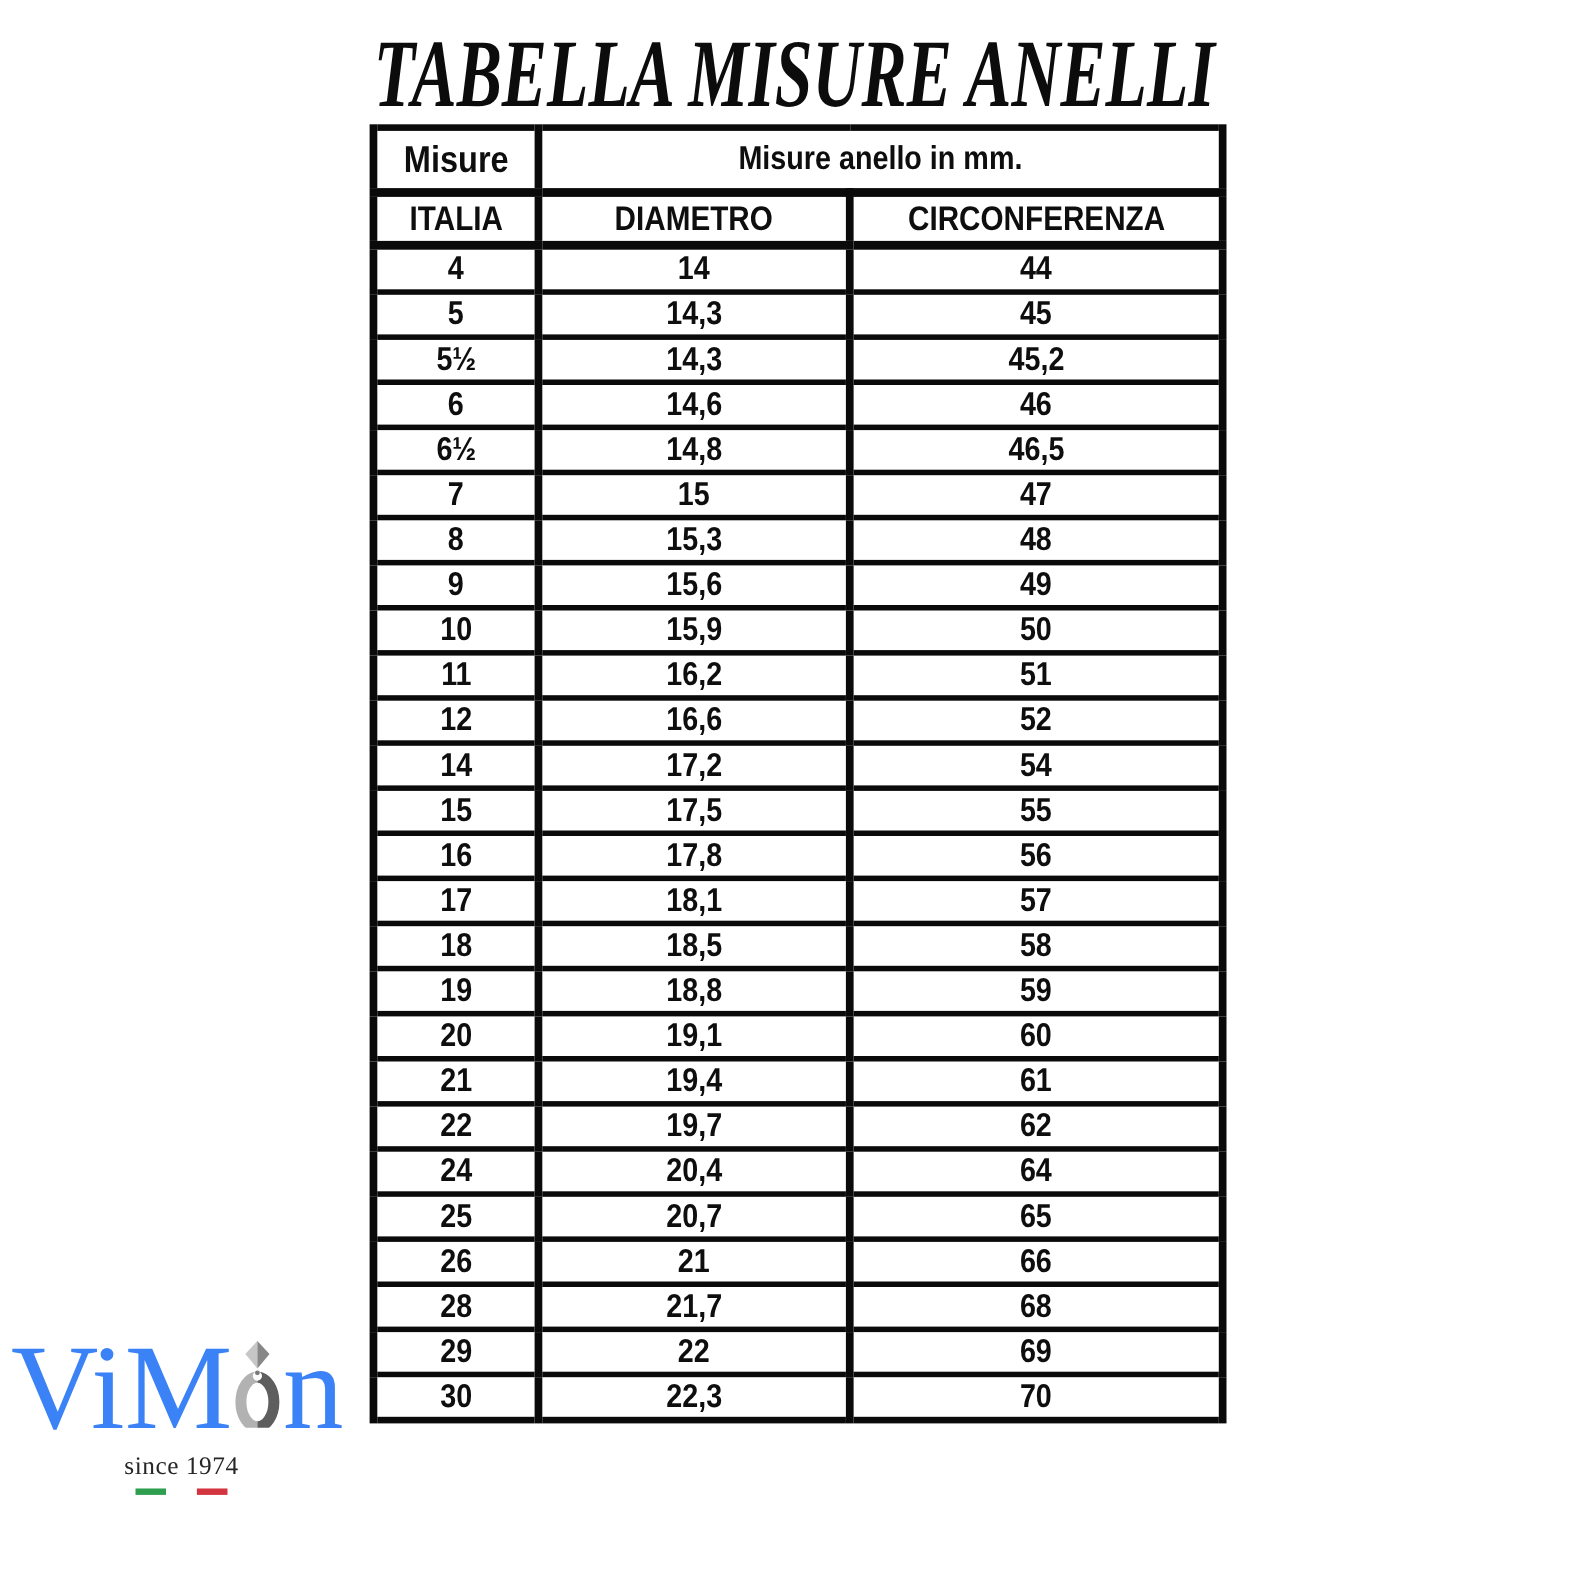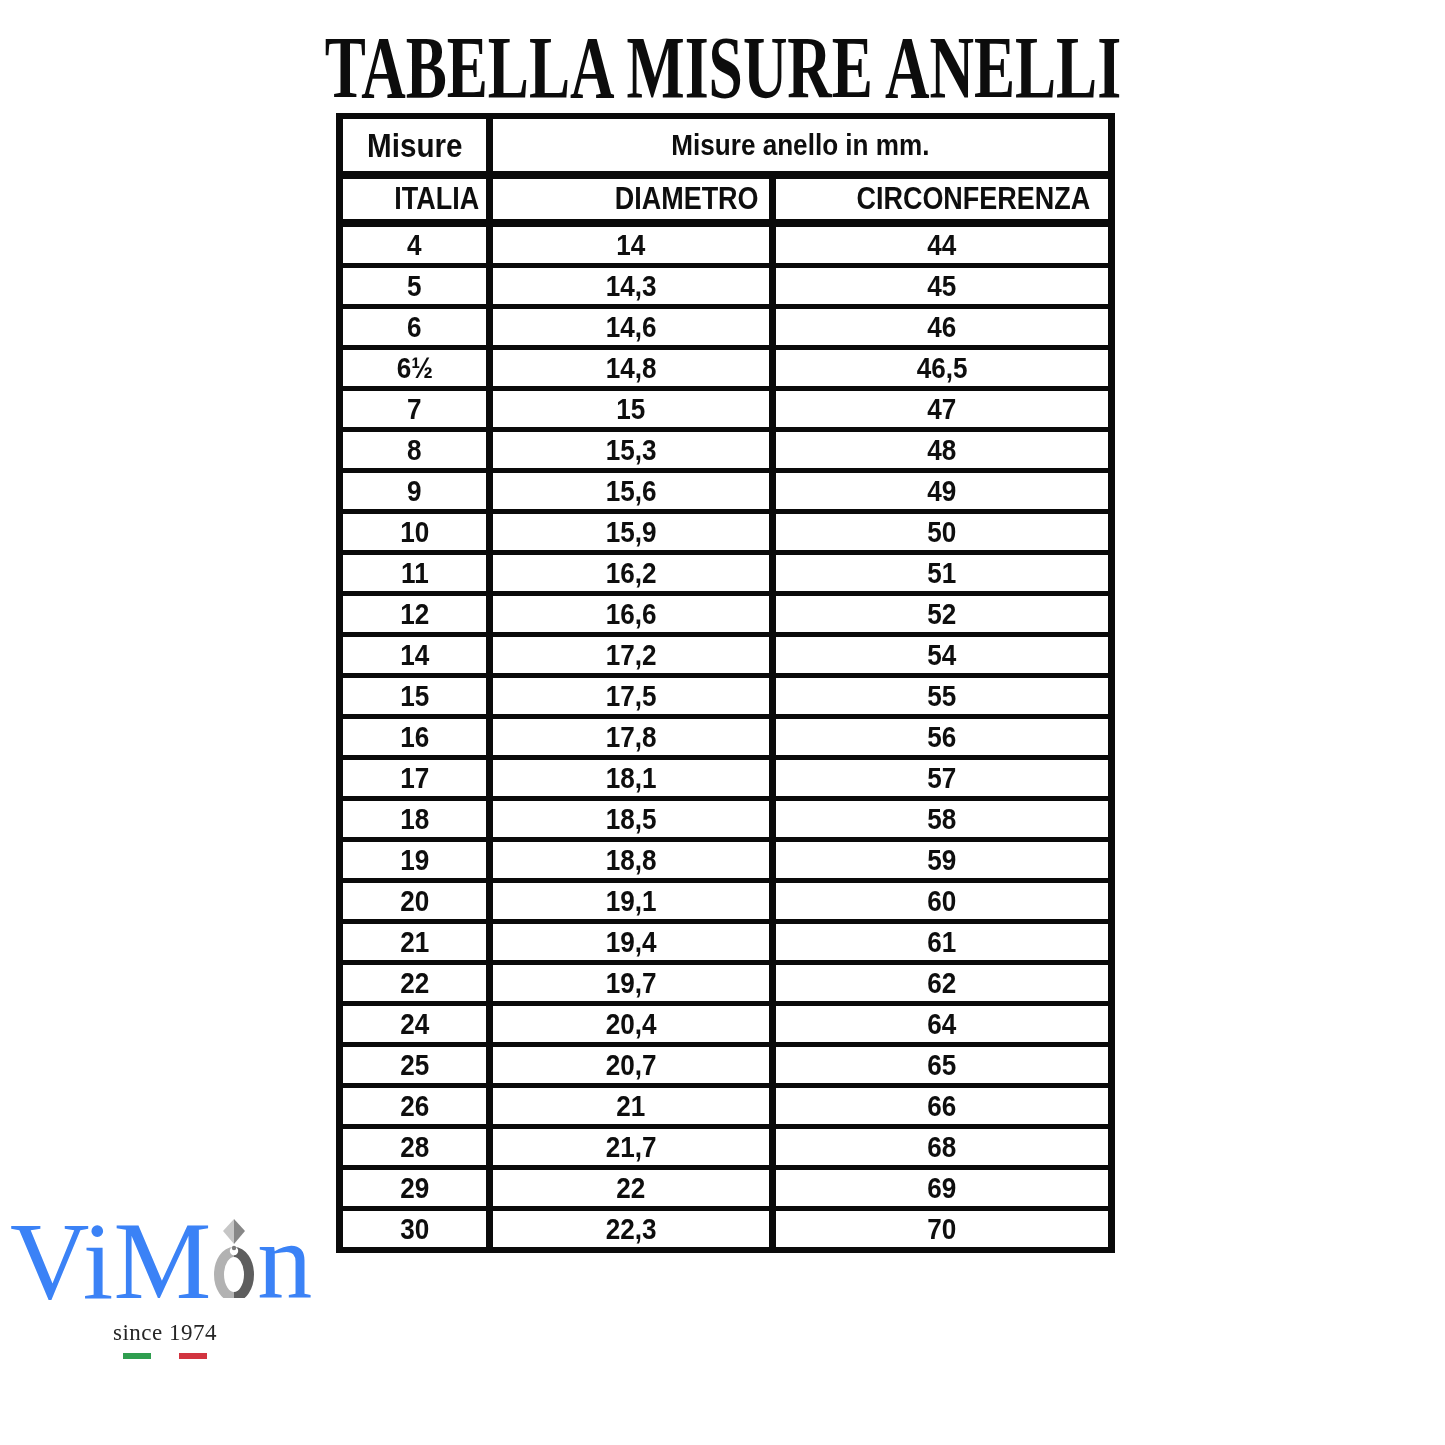--- a/index.html
+++ b/index.html
@@ -8,21 +8,21 @@
     background: #ffffff;
     position: relative;
     overflow: hidden;
     font-family: "Liberation Sans", sans-serif;
     color: #111111;
   }
 
   
   .title-wrap {
     position: absolute; left: 0; right: 0; top: 22px;
-    display: flex; justify-content: center;
+    display: flex; justify-content: center; font-style: italic;
   }
   .title {
     font-family: "Liberation Serif", serif;
     font-weight: 700;
     font-size: 88px;
     line-height: 1.05;
     white-space: nowrap;
     color: #0c0c0c;
     transform: scaleX(0.70);
   }
@@ -42,21 +42,21 @@
   .size-table { border-width: 6px; }
   .size-table th, .size-table td {
     border-left-width: 7px; border-right-width: 7px;
     text-align: center; vertical-align: middle;
     padding: 0;
     font-weight: 700;
     color: #0e0e0e;
     overflow: hidden;
   }
   .tr-group th { height: 52px; border-bottom-width: 8px; }
-  .tr-cols  th { height: 40px; border-bottom-width: 8px; text-align: right; }
+  .tr-cols  th { height: 40px; border-bottom-width: 8px; }
   .size-table tbody td { height: 36px; }
 
   .cellv { display: inline-block; transform: scaleX(0.87); white-space: nowrap; }
   .th-corner .cellv { font-size: 34px; }
   .th-group  .cellv { font-size: 30px; }
   .th-col    .cellv { font-size: 31px; }
   .size-table tbody td .cellv { font-size: 30px; }
 
   
   .logo {
@@ -121,20 +121,25 @@
         <td><span class="cellv">4</span></td>
         <td><span class="cellv">14</span></td>
         <td><span class="cellv">44</span></td>
       </tr>
       <tr>
         <td><span class="cellv">5</span></td>
         <td><span class="cellv">14,3</span></td>
         <td><span class="cellv">45</span></td>
       </tr>
       <tr>
+        <td><span class="cellv">5½</span></td>
+        <td><span class="cellv">14,3</span></td>
+        <td><span class="cellv">45,2</span></td>
+      </tr>
+      <tr>
         <td><span class="cellv">6</span></td>
         <td><span class="cellv">14,6</span></td>
         <td><span class="cellv">46</span></td>
       </tr>
       <tr>
         <td><span class="cellv">6½</span></td>
         <td><span class="cellv">14,8</span></td>
         <td><span class="cellv">46,5</span></td>
       </tr>
       <tr>

